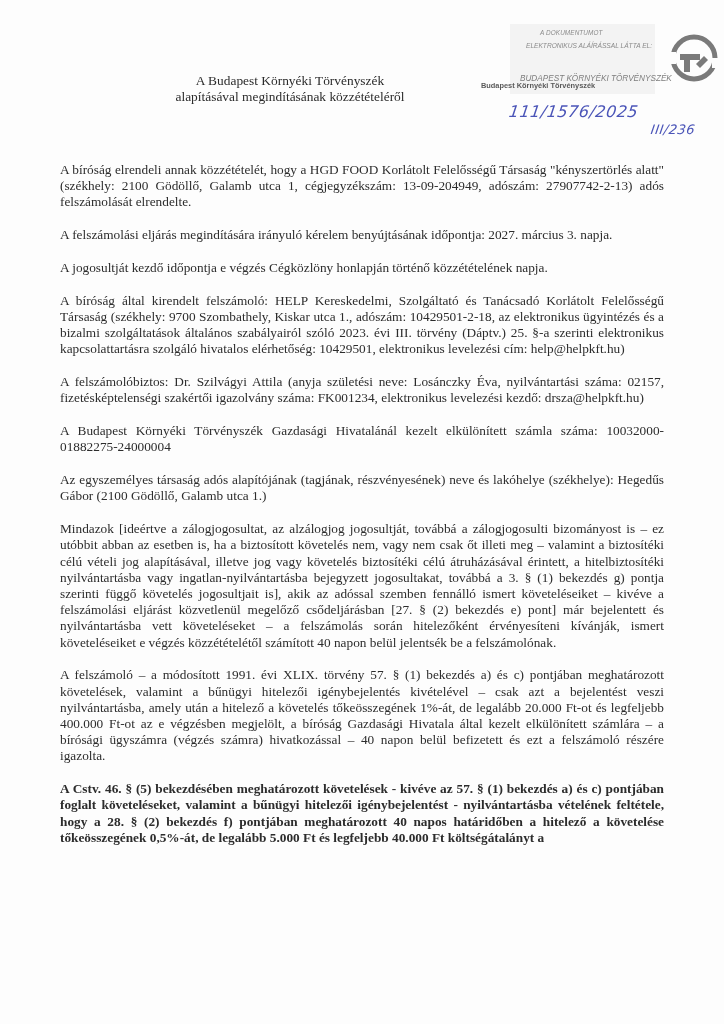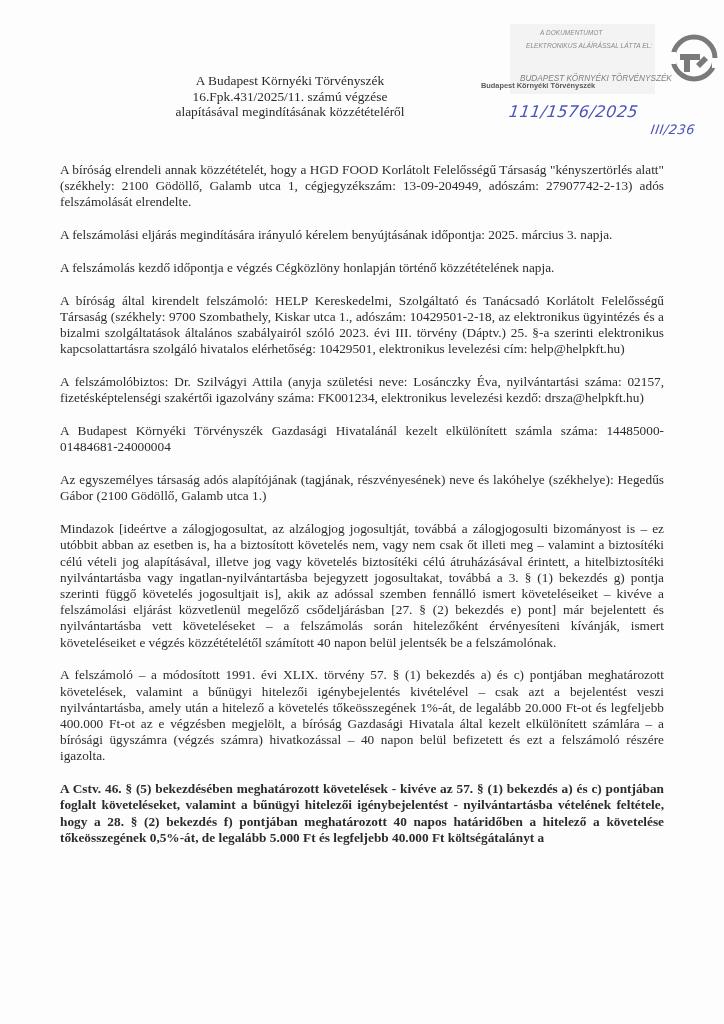--- a/index.html
+++ b/index.html
@@ -122,21 +122,20 @@
     }
     .para.last { margin-bottom: 0; font-weight: bold; }
   </style>
 </head>
 <body>
 
 <div class="page">
 
   <div class="heading">
     <div>A Budapest Környéki Törvényszék</div>
-    <div>16.Fpk.431/2025/11. számú végzése</div>
     <div>alapításával megindításának közzétételéről</div>
   </div>
 
   <div class="stamp">
     <div class="stamp-bg"></div>
     <div class="stamp-line1">A DOKUMENTUMOT</div>
     <div class="stamp-line2">ELEKTRONIKUS ALÁÍRÁSSAL LÁTTA EL:</div>
     <div class="stamp-court-italic">BUDAPEST KÖRNYÉKI TÖRVÉNYSZÉK</div>
     <div class="stamp-court-plain">Budapest Környéki Törvényszék</div>
     <svg class="stamp-logo" viewBox="0 0 48 48">
@@ -146,24 +145,24 @@
       <rect x="0" y="18" width="6" height="12" fill="#fdfdfd"></rect>
       <rect x="42" y="24" width="6" height="10" fill="#fdfdfd"></rect>
     </svg>
   </div>
 
   <div class="handwritten hw1">111/1576/2025</div>
   <div class="handwritten hw2">III/236</div>
 
   <div class="body-text">
     <p class="para">A bíróság elrendeli annak közzétételét, hogy a HGD FOOD Korlátolt Felelősségű Társaság "kényszertörlés alatt" (székhely: 2100 Gödöllő, Galamb utca 1, cégjegyzékszám: 13-09-204949, adószám: 27907742-2-13) adós felszámolását elrendelte.</p>
-    <p class="para">A felszámolási eljárás megindítására irányuló kérelem benyújtásának időpontja: 2025. március 3. napja.</p>
-    <p class="para">A felszámolás kezdő időpontja e végzés Cégközlöny honlapján történő közzétételének napja.</p>
+    <p class="para">A felszámolási eljárás megindítására irányuló kérelem benyújtásának időpontja: 2027. március 3. napja.</p>
+    <p class="para">A jogosultját kezdő időpontja e végzés Cégközlöny honlapján történő közzétételének napja.</p>
     <p class="para">A bíróság által kirendelt felszámoló: HELP Kereskedelmi, Szolgáltató és Tanácsadó Korlátolt Felelősségű Társaság (székhely: 9700 Szombathely, Kiskar utca 1., adószám: 10429501-2-18, az elektronikus ügyintézés és a bizalmi szolgáltatások általános szabályairól szóló 2023. évi III. törvény (Dáptv.) 25. §-a szerinti elektronikus kapcsolattartásra szolgáló hivatalos elérhetőség: 10429501, elektronikus levelezési cím: help@helpkft.hu)</p>
     <p class="para">A felszámolóbiztos: Dr. Szilvágyi Attila (anyja születési neve: Losánczky Éva, nyilvántartási száma: 02157, fizetésképtelenségi szakértői igazolvány száma: FK001234, elektronikus levelezési kezdő: drsza@helpkft.hu)</p>
-    <p class="para">A Budapest Környéki Törvényszék Gazdasági Hivatalánál kezelt elkülönített számla száma: 14485000-01484681-24000004</p>
+    <p class="para">A Budapest Környéki Törvényszék Gazdasági Hivatalánál kezelt elkülönített számla száma: 10032000-01882275-24000004</p>
     <p class="para">Az egyszemélyes társaság adós alapítójának (tagjának, részvényesének) neve és lakóhelye (székhelye): Hegedűs Gábor (2100 Gödöllő, Galamb utca 1.)</p>
     <p class="para">Mindazok [ideértve a zálogjogosultat, az alzálogjog jogosultját, továbbá a zálogjogosulti bizományost is – ez utóbbit abban az esetben is, ha a biztosított követelés nem, vagy nem csak őt illeti meg – valamint a biztosítéki célú vételi jog alapításával, illetve jog vagy követelés biztosítéki célú átruházásával érintett, a hitelbiztosítéki nyilvántartásba vagy ingatlan-nyilvántartásba bejegyzett jogosultakat, továbbá a 3. § (1) bekezdés g) pontja szerinti függő követelés jogosultjait is], akik az adóssal szemben fennálló ismert követeléseiket – kivéve a felszámolási eljárást közvetlenül megelőző csődeljárásban [27. § (2) bekezdés e) pont] már bejelentett és nyilvántartásba vett követeléseket – a felszámolás során hitelezőként érvényesíteni kívánják, ismert követeléseiket e végzés közzétételétől számított 40 napon belül jelentsék be a felszámolónak.</p>
     <p class="para">A felszámoló – a módosított 1991. évi XLIX. törvény 57. § (1) bekezdés a) és c) pontjában meghatározott követelések, valamint a bűnügyi hitelezői igénybejelentés kivételével – csak azt a bejelentést veszi nyilvántartásba, amely után a hitelező a követelés tőkeösszegének 1%-át,  de legalább 20.000 Ft-ot és legfeljebb 400.000 Ft-ot az e végzésben megjelölt, a bíróság Gazdasági Hivatala által kezelt elkülönített számlára – a bírósági ügyszámra (végzés számra) hivatkozással – 40 napon belül befizetett és ezt a felszámoló részére igazolta.</p>
     <p class="para last">A Cstv. 46. § (5) bekezdésében meghatározott követelések - kivéve az 57. § (1) bekezdés a) és c) pontjában foglalt követeléseket, valamint a bűnügyi hitelezői igénybejelentést - nyilvántartásba vételének feltétele, hogy a 28. § (2) bekezdés f) pontjában meghatározott 40 napos határidőben a hitelező a követelése tőkeösszegének 0,5%-át, de legalább 5.000 Ft és legfeljebb 40.000 Ft költségátalányt a</p>
   </div>
 
 </div>
 
 </body></html>

